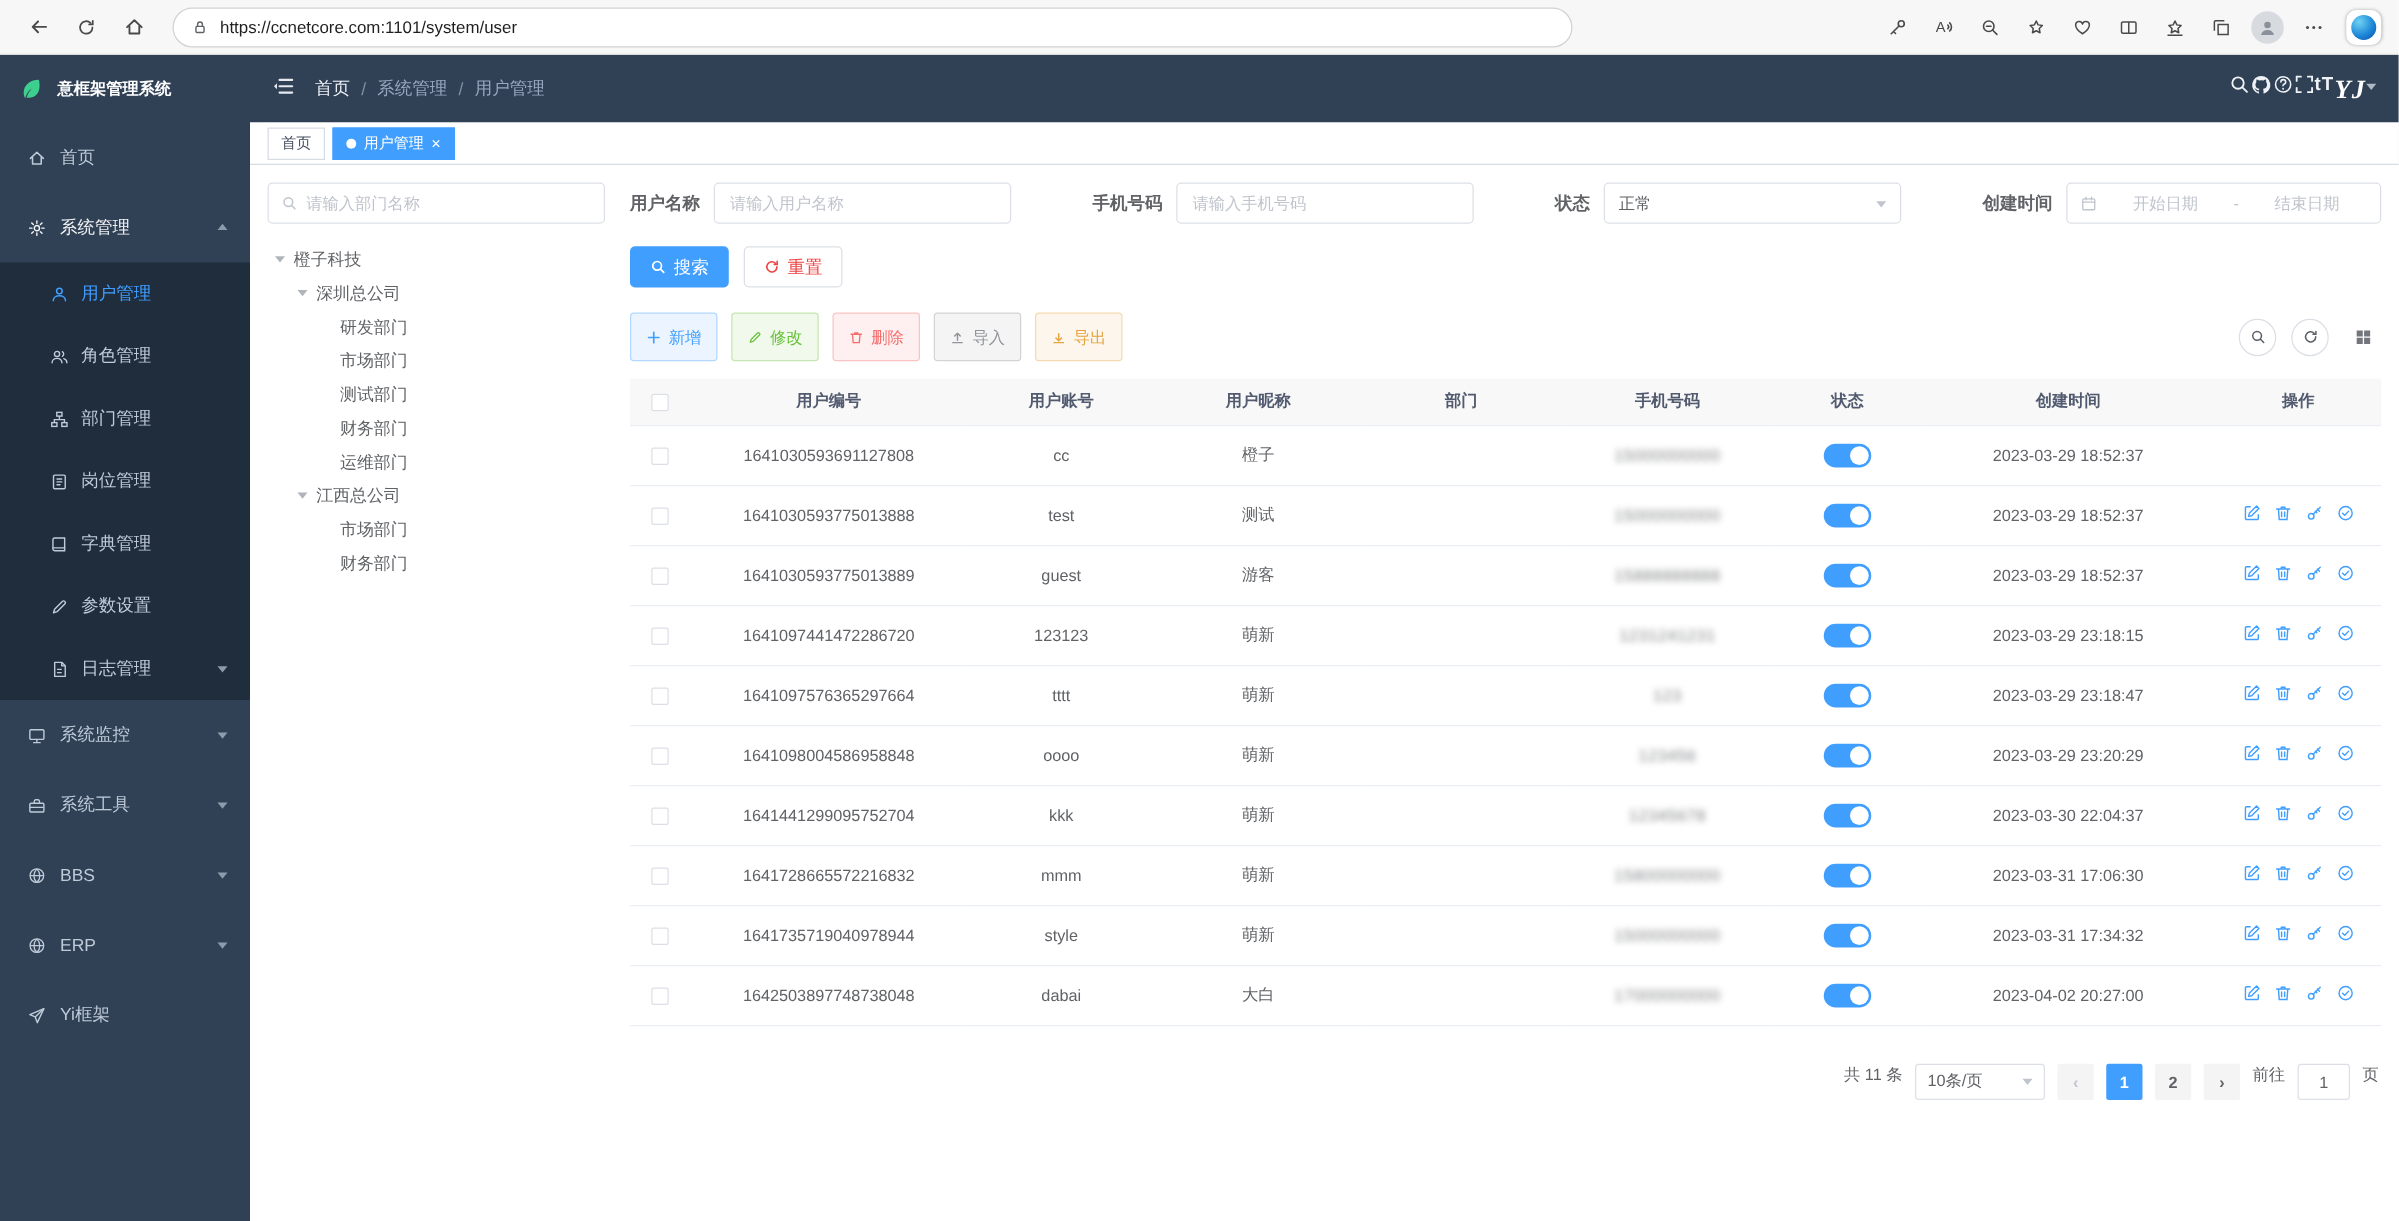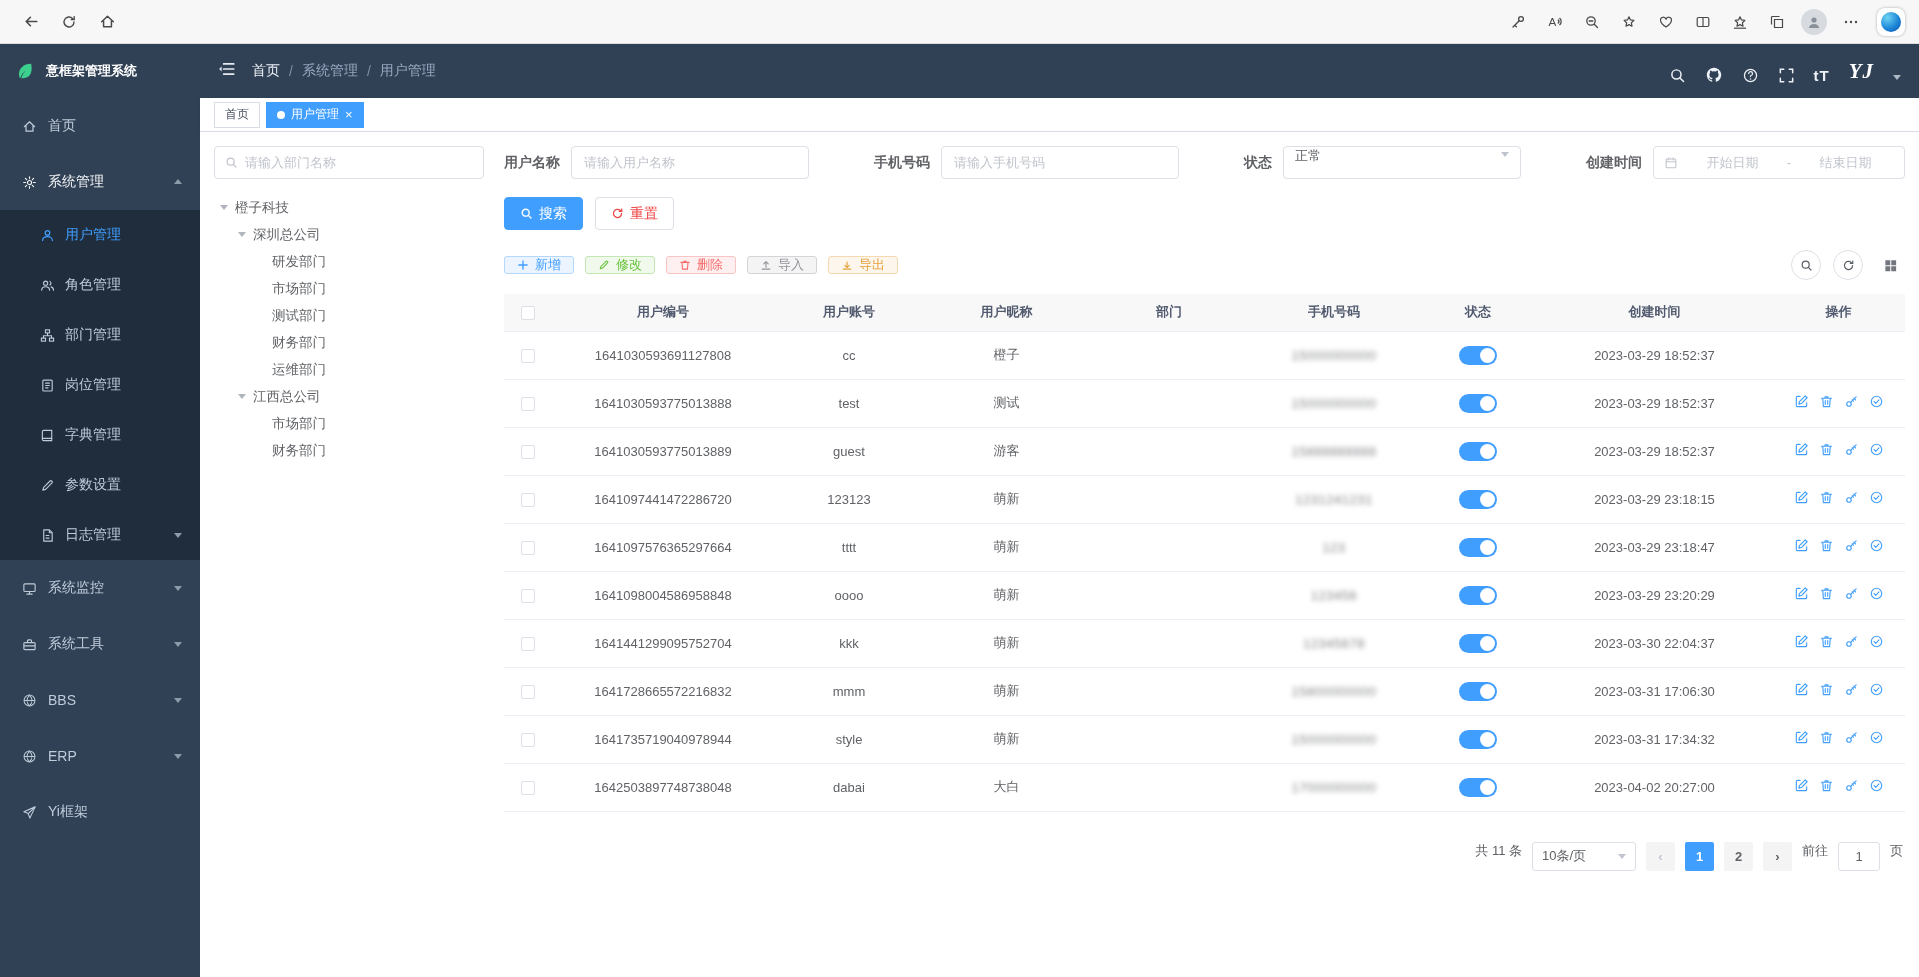--- a/index.html
+++ b/index.html
@@ -32,21 +32,21 @@
 .chev-d{width:0;height:0;border:4.5px solid transparent;border-top:5.5px solid #8d9cab;margin-left:auto;margin-top:5px}
 .chev-u{width:0;height:0;border:4.5px solid transparent;border-bottom:5.5px solid #8d9cab;margin-left:auto;margin-bottom:5px}
 
 .main{flex:1;display:flex;flex-direction:column;min-width:0}
 .topbar{height:54px;background:#304156;display:flex;align-items:center;padding:0 18px;gap:16px}
 .fold{color:#e6eaf0;cursor:pointer}
 .crumb{display:flex;align-items:center;gap:9px;font-size:14px}
 .crumb .c1{color:#eef2f7}
 .crumb .sep{color:#7f8fa4}
 .crumb .c2{color:#97a8be}
-.top-right{margin-left:auto;display:flex;align-items:flex-end;gap:19px;color:#eef2f7}
+.top-right{margin-left:auto;display:flex;align-items:flex-start;color:#eef2f7}
 .top-right .tico{cursor:pointer;display:flex;align-items:center;justify-content:center}
 .tT{font-size:15px;font-weight:bold;letter-spacing:1px}
 .yj{font-family:"Liberation Serif","DejaVu Serif",serif;font-weight:bold;font-style:italic;font-size:21px;color:#fff;letter-spacing:1px;cursor:pointer}
 .caret-sm{width:0;height:0;border:4px solid transparent;border-top:5px solid #aeb9c6;margin-top:8px;cursor:pointer}
 
 .tagsbar{height:34px;background:#fff;border-bottom:1px solid #d8dce5;box-shadow:0 1px 3px rgba(0,0,0,.08);display:flex;align-items:center;padding:0 14px;gap:6px;flex:none}
 .tag{height:26px;display:inline-flex;align-items:center;gap:6px;padding:0 10px;border:1px solid #d8dce5;background:#fff;color:#495060;font-size:12px;cursor:pointer}
 .tag.active{background:#409eff;border-color:#409eff;color:#fff}
 .tag .dot{width:8px;height:8px;border-radius:50%;background:#fff}
 .tag .x{font-size:13px;line-height:1;cursor:pointer}
@@ -61,31 +61,31 @@
 .tnode{height:27px;display:flex;align-items:center;gap:7px;cursor:pointer;white-space:nowrap}
 .tcaret{width:0;height:0;border-left:4.5px solid transparent;border-right:4.5px solid transparent;border-top:5.5px solid #b0b4bb}
 .lvl0{padding-left:6px}.lvl1{padding-left:24px}.lvl2{padding-left:58px}
 
 .rpanel{flex:1;min-width:0;display:flex;flex-direction:column}
 .filters{display:flex;align-items:center;justify-content:space-between}
 .fgroup{display:flex;align-items:center;gap:11px}
 .flabel{font-weight:bold;color:#606266;font-size:14px;white-space:nowrap}
 .finput{width:238px;height:33px;border:1px solid #dcdfe6;border-radius:4px;padding:0 12px;font-size:13px;color:#606266;font-family:inherit;outline:none}
 .finput::placeholder{color:#c0c4cc}
-.fselect{width:238px;height:33px;border:1px solid #dcdfe6;border-radius:4px;display:flex;align-items:flex-start;padding:0 11px;font-size:13px;color:#606266;cursor:pointer}
+.fselect{width:238px;height:33px;border:1px solid #dcdfe6;border-radius:4px;display:flex;align-items:center;padding:0 11px;font-size:13px;color:#606266;cursor:pointer}
 .fselect .sc{margin-left:auto;width:0;height:0;border:4.5px solid transparent;border-top:5.5px solid #c0c4cc;margin-top:5px}
 .fdate{width:252px;height:33px;border:1px solid #dcdfe6;border-radius:4px;display:flex;align-items:center;gap:6px;padding:0 10px;font-size:13px;color:#c0c4cc;cursor:pointer}
 .fdate .dtxt{flex:1;text-align:center}
 
 .actionrow{margin-top:18px;display:flex;gap:12px}
 .btn{height:33px;display:inline-flex;align-items:center;gap:6px;padding:0 15px;border-radius:4px;font-size:14px;cursor:pointer;border:1px solid #dcdfe6;background:#fff;color:#ef4444;font-family:inherit}
 .btn.primary{background:#409eff;border-color:#409eff;color:#fff}
 
 .toolbar{margin-top:20px;display:flex;gap:11px;align-items:center}
-.pbtn{height:18px;display:inline-flex;align-items:center;gap:6px;padding:0 12px;border-radius:3px;font-size:13px;cursor:pointer;font-family:inherit}
+.pbtn{height:39px;display:inline-flex;align-items:center;gap:6px;padding:0 12px;border-radius:3px;font-size:13px;cursor:pointer;font-family:inherit}
 .pbtn.add{background:#ecf5ff;border:1px solid #b3d8ff;color:#409eff}
 .pbtn.edit{background:#f0f9eb;border:1px solid #c2e7b0;color:#67c23a}
 .pbtn.del{background:#fef0f0;border:1px solid #fbc4c4;color:#f56c6c}
 .pbtn.imp{background:#f4f4f5;border:1px solid #d3d4d6;color:#909399}
 .pbtn.exp{background:#fdf6ec;border:1px solid #f5dab1;color:#e6a23c}
 .tool-right{margin-left:auto;display:flex;gap:12px;align-items:center}
 .circ{width:30px;height:30px;border-radius:50%;border:1px solid #dcdfe6;background:#fff;display:flex;align-items:center;justify-content:center;color:#5a5e66;cursor:pointer}
 .gridbtn{width:30px;height:30px;display:flex;align-items:center;justify-content:center;color:#5a5e66;cursor:pointer}
 
 table.users{margin-top:14px;width:100%;border-collapse:collapse;font-size:13px;color:#606266;table-layout:fixed}
@@ -119,20 +119,27 @@
     <svg class="i" width="16" height="16" viewBox="0 0 16 16" fill="none" stroke="currentColor" stroke-width="1.4" stroke-linecap="round">
         <path d="M13 8a5 5 0 1 1-1.5-3.6"></path>
         <path d="M13.2 2.6v2.9h-2.9"></path>
       </svg>
   </span>
   <span class="navbtn">
     <svg class="i" width="17" height="17" viewBox="0 0 16 16" fill="none" stroke="currentColor" stroke-width="1.4" stroke-linecap="round" stroke-linejoin="round">
         <path d="M2.5 8.2L8 3l5.5 5.2M4.3 7.5V13h7.4V7.5"></path>
       </svg>
   </span>
+  <div class="addressbar">
+    <svg class="i" width="14" height="14" viewBox="0 0 16 16" fill="none" stroke="#5f6368" stroke-width="1.3">
+        <rect x="4.3" y="7" width="7.4" height="5.6" rx="1"></rect>
+        <path d="M5.8 7V5.2a2.2 2.2 0 0 1 4.4 0V7"></path>
+      </svg>
+    <span class="url">https://ccnetcore.com:1101/system/user</span>
+  </div>
   <div class="chrome-right">
     <span class="cicon">
       <svg class="i" width="16" height="16" viewBox="0 0 16 16" fill="none" stroke="currentColor" stroke-width="1.3" stroke-linecap="round">
           <circle cx="11" cy="5" r="2.4"></circle>
           <path d="M9.2 6.8L3 13M4.8 11.2l1.6 1.6"></path>
         </svg>
     </span>
     <span class="cicon">
       <svg class="i" width="17" height="17" viewBox="0 0 16 16">
           <text x="1.5" y="12" font-size="11" fill="#4a4a4a">A</text>

